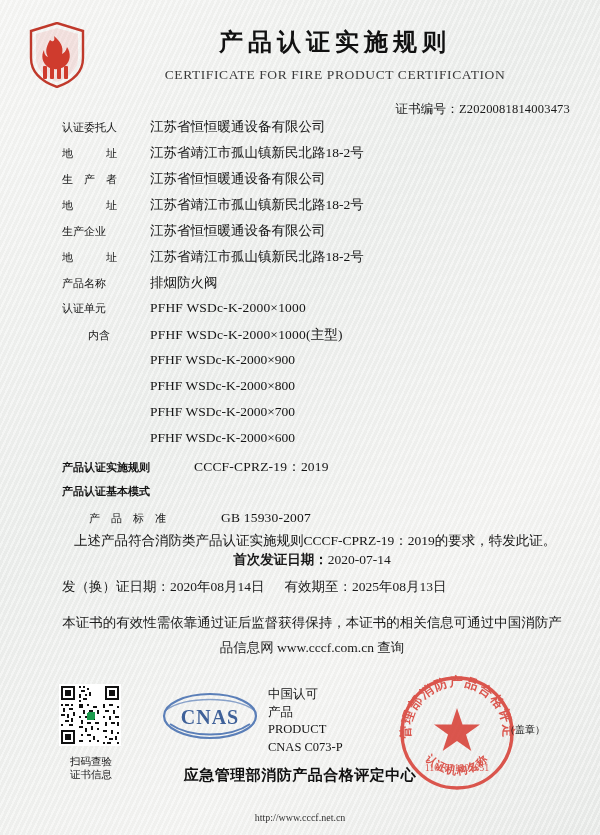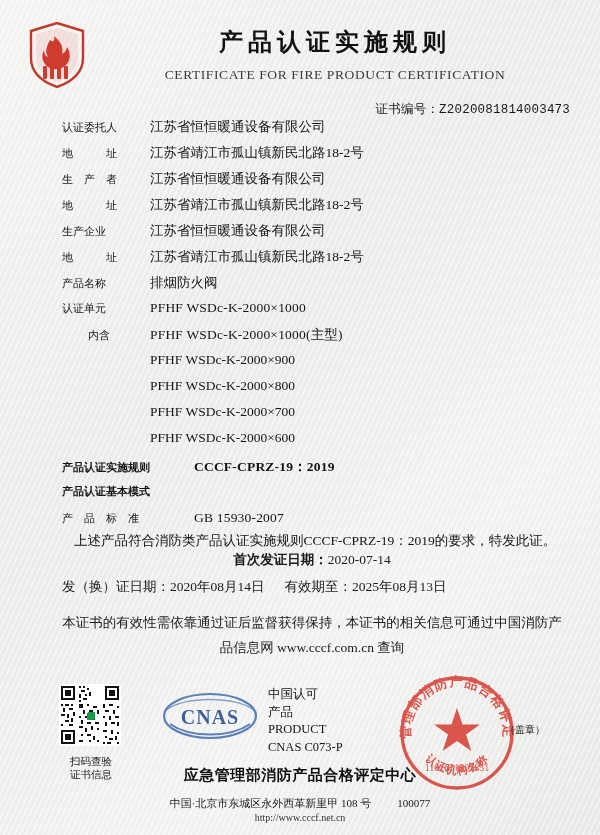--- a/index.html
+++ b/index.html
@@ -57,21 +57,20 @@
     letter-spacing: 0.6px;
     color: #3a3a3a;
   }
   .cert-no {
     position: absolute;
     right: 30px;
     top: 101px;
     font-size: 12.5px;
     color: #1a1a1a;
     letter-spacing: 0.2px;
-    font-family: Liberation Mono, monospace;
   }
   
   .fields {
     position: absolute;
     left: 62px;
     top: 118px;
     width: 500px;
   }
   .row {
     display: flex;
@@ -294,27 +293,27 @@
       <div class="lbl indent">内含</div>
       <div class="val mono">PFHF WSDc-K-2000×1000(主型)</div>
     </div>
     <div class="sub-row mono">PFHF WSDc-K-2000×900</div>
     <div class="sub-row mono">PFHF WSDc-K-2000×800</div>
     <div class="sub-row mono">PFHF WSDc-K-2000×700</div>
     <div class="sub-row mono">PFHF WSDc-K-2000×600</div>
 
     <div class="row" style="margin-top:2px;">
       <div class="lbl" style="width:132px;flex:0 0 132px;font-weight:bold;">产品认证实施规则</div>
-      <div class="val mono" style="font-weight:bold;">CCCF-CPRZ-19：2019</div>
+      <div class="val mono" style="font-weight:normal;">CCCF-CPRZ-19：2019</div>
     </div>
     <div class="row">
       <div class="lbl" style="width:132px;flex:0 0 132px;font-weight:bold;">产品认证基本模式</div>
     </div>
     <div class="row">
-      <div class="lbl" style="width:132px;flex:0 0 132px;">产　品　标　准</div>
+      <div class="lbl" style="width:132px;flex:0 0 132px;margin-left:27px;">产　品　标　准</div>
       <div class="val mono">GB 15930-2007</div>
     </div>
   </div>
 
   <div class="para">上述产品符合消防类产品认证实施规则CCCF-CPRZ-19：2019的要求，特发此证。</div>
 
   <div class="date-first">
     <span class="k">首次发证日期：</span><span>2020-07-14</span>
   </div>
   <div class="date-issue">
@@ -443,18 +442,15 @@
         <text font-family="Liberation Serif, serif" font-size="11" font-weight="bold" fill="#d6342a" letter-spacing="1">
           <textPath href="#arcBottom" startOffset="50%" text-anchor="middle">认证机构名称</textPath>
         </text>
         <text x="61" y="99" text-anchor="middle" font-family="Liberation Serif, serif" font-size="10" fill="#d6342a">1101051903851</text>
       </g>
     </svg>
   </div>
   <div class="seal-note">（盖章）</div>
 
   <div class="org">应急管理部消防产品合格评定中心</div>
-  <div class="addr">
-    <span>中国·北京市东城区永外西革新里甲 108 号</span><span class="zip">100077</span>
-  </div>
   <div class="site">http://www.cccf.net.cn</div>
 
 </div>
 
 </body></html>

